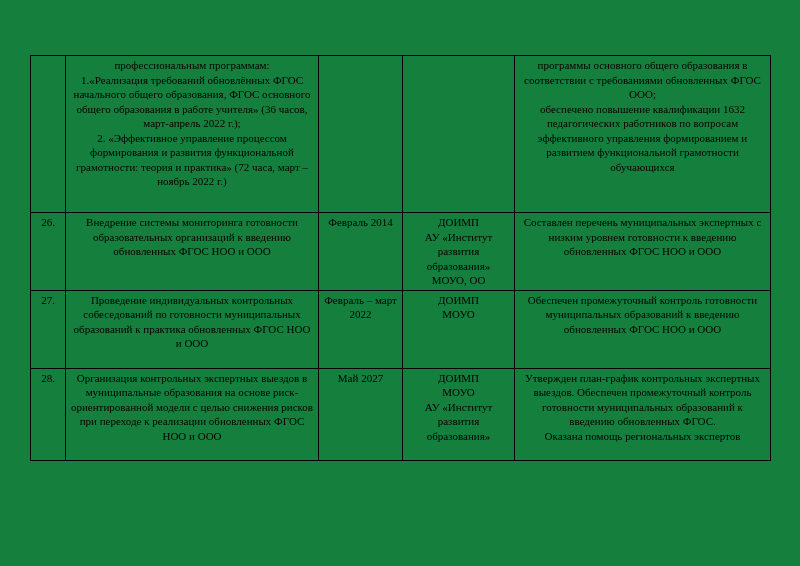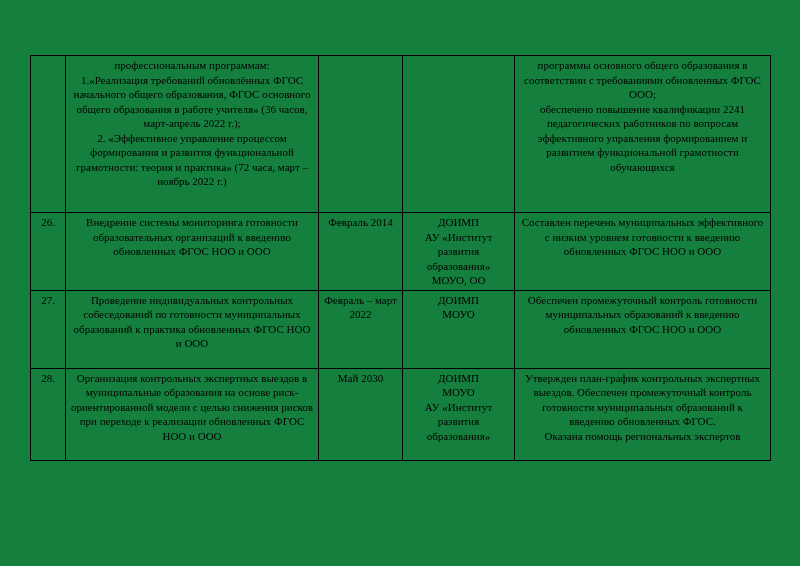--- a/index.html
+++ b/index.html
@@ -63,47 +63,47 @@
     </colgroup>
     <tbody>
       <tr class="row-cont">
         <td class="num-cell"></td>
         <td>профессиональным программам:
 1.«Реализация требований обновлённых ФГОС начального общего образования, ФГОС основного общего образования в работе учителя» (36 часов, март-апрель 2022 г.);
 2. «Эффективное управление процессом формирования и развития функциональной грамотности: теория и практика» (72 часа, март – ноябрь 2022 г.)</td>
         <td></td>
         <td></td>
         <td>программы основного общего образования в соответствии с требованиями обновленных ФГОС ООО;
-обеспечено повышение квалификации 2241 педагогических работников по вопросам эффективного управления формированием и развитием функциональной грамотности обучающихся</td>
+обеспечено повышение квалификации 1632 педагогических работников по вопросам эффективного управления формированием и развитием функциональной грамотности обучающихся</td>
       </tr>
 
 
       <tr class="row-26">
         <td class="num-cell">26.</td>
         <td>Внедрение системы мониторинга готовности образовательных организаций к введению обновленных ФГОС НОО и ООО</td>
         <td>Февраль 2014</td>
         <td>ДОИМП
 АУ «Институт развития образования»
 МОУО, ОО</td>
-        <td>Составлен перечень муниципальных эффективного с низким уровнем готовности к введению обновленных ФГОС НОО и ООО</td>
+        <td>Составлен перечень муниципальных экспертных с низким уровнем готовности к введению обновленных ФГОС НОО и ООО</td>
       </tr>
 
       <tr class="row-27">
         <td class="num-cell">27.</td>
         <td>Проведение индивидуальных контрольных собеседований по готовности муниципальных образований к практика обновленных ФГОС НОО и ООО</td>
         <td>Февраль – март 2022</td>
         <td>ДОИМП
 МОУО</td>
         <td>Обеспечен промежуточный контроль готовности муниципальных образований к введению обновленных ФГОС НОО и ООО</td>
       </tr>
 
       <tr class="row-28">
         <td class="num-cell">28.</td>
         <td>Организация контрольных экспертных выездов в муниципальные образования на основе риск-ориентированной модели с целью снижения рисков при переходе к реализации обновленных ФГОС НОО и ООО</td>
-        <td>Май 2030</td>
+        <td>Май 2027</td>
         <td>ДОИМП
 МОУО
 АУ «Институт развития образования»</td>
         <td>Утвержден план-график контрольных экспертных выездов. Обеспечен промежуточный контроль готовности муниципальных образований к введению обновленных ФГОС.
 Оказана помощь региональных экспертов</td>
       </tr>
     </tbody>
   </table>
 </div>
 

